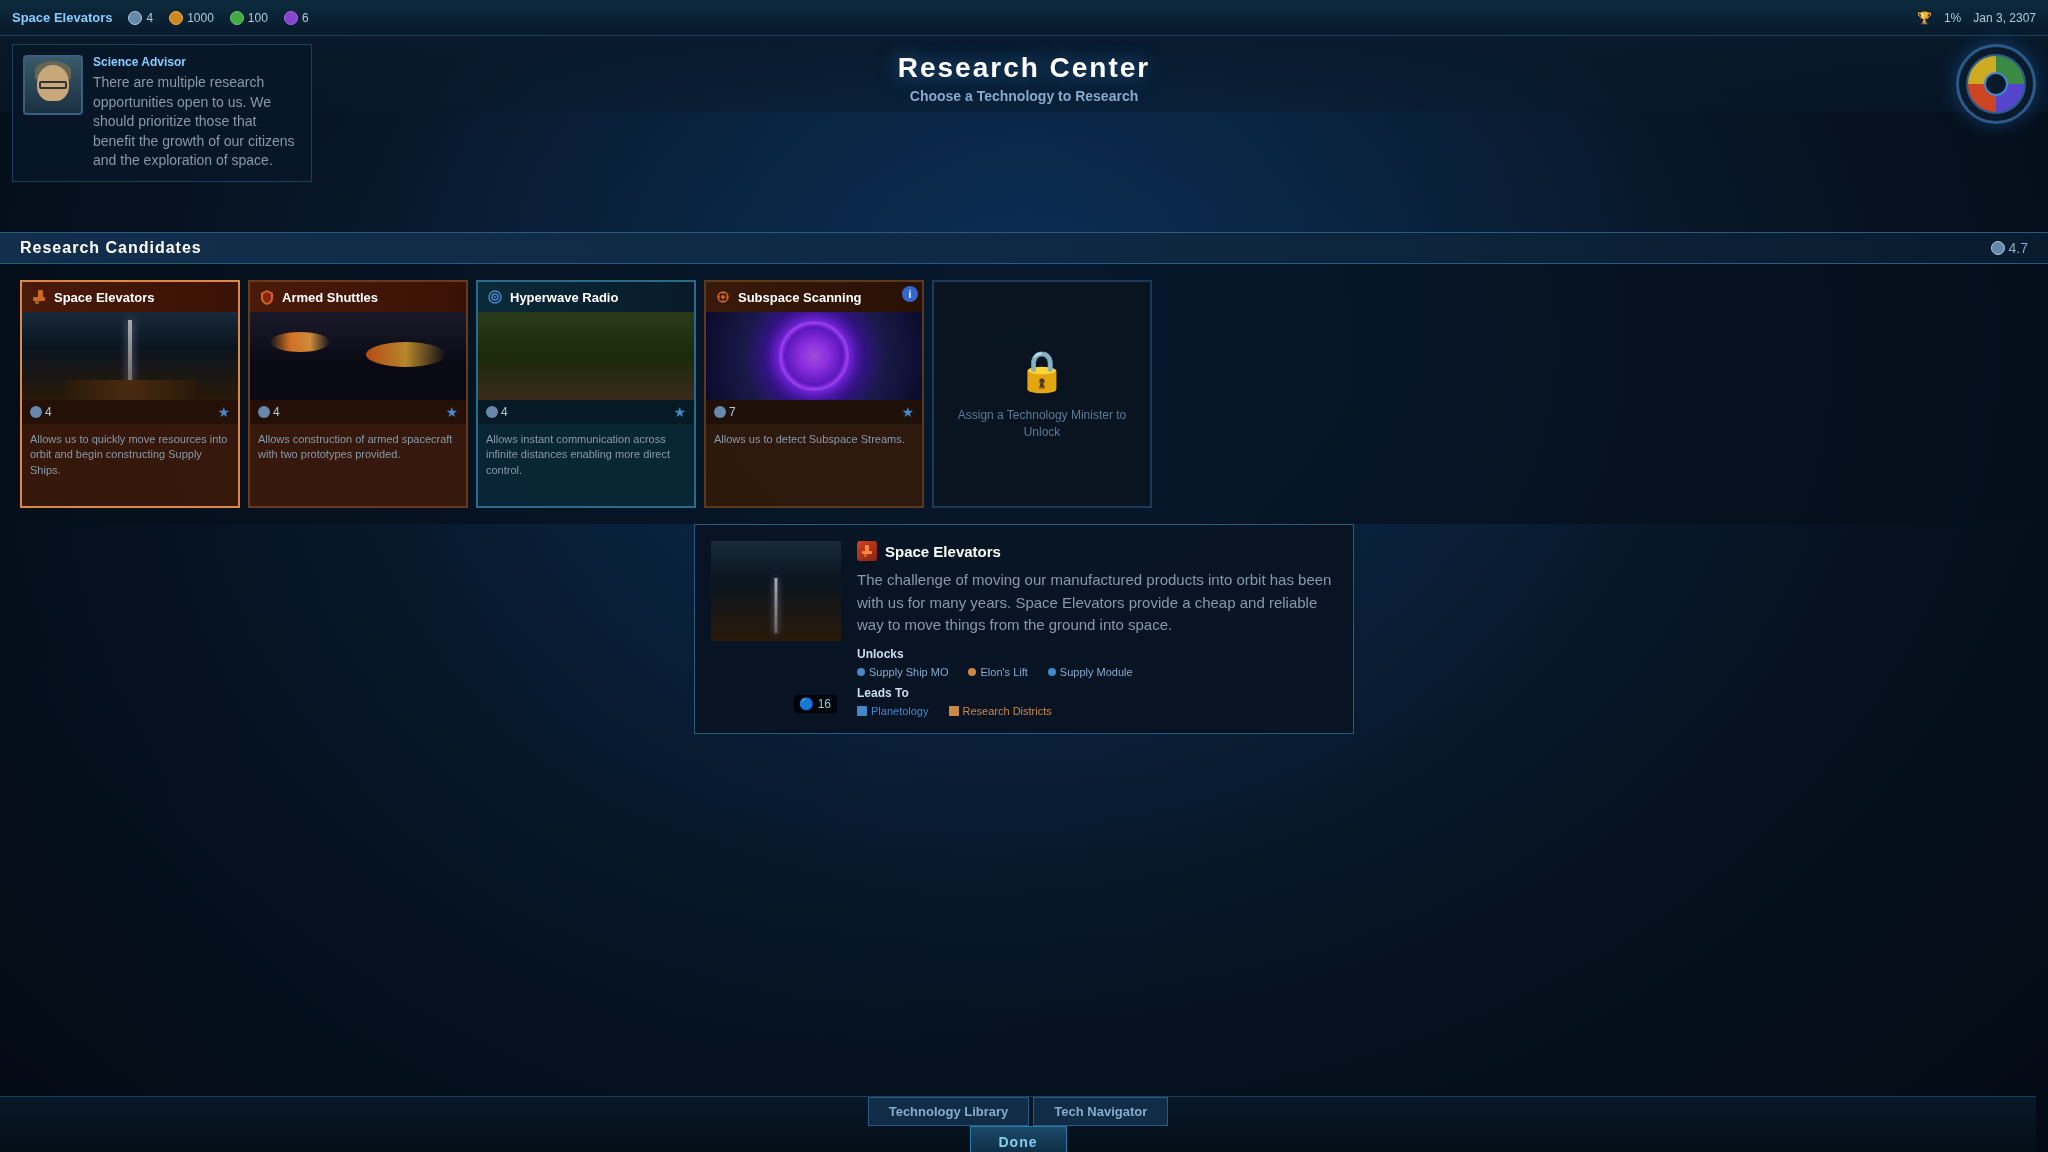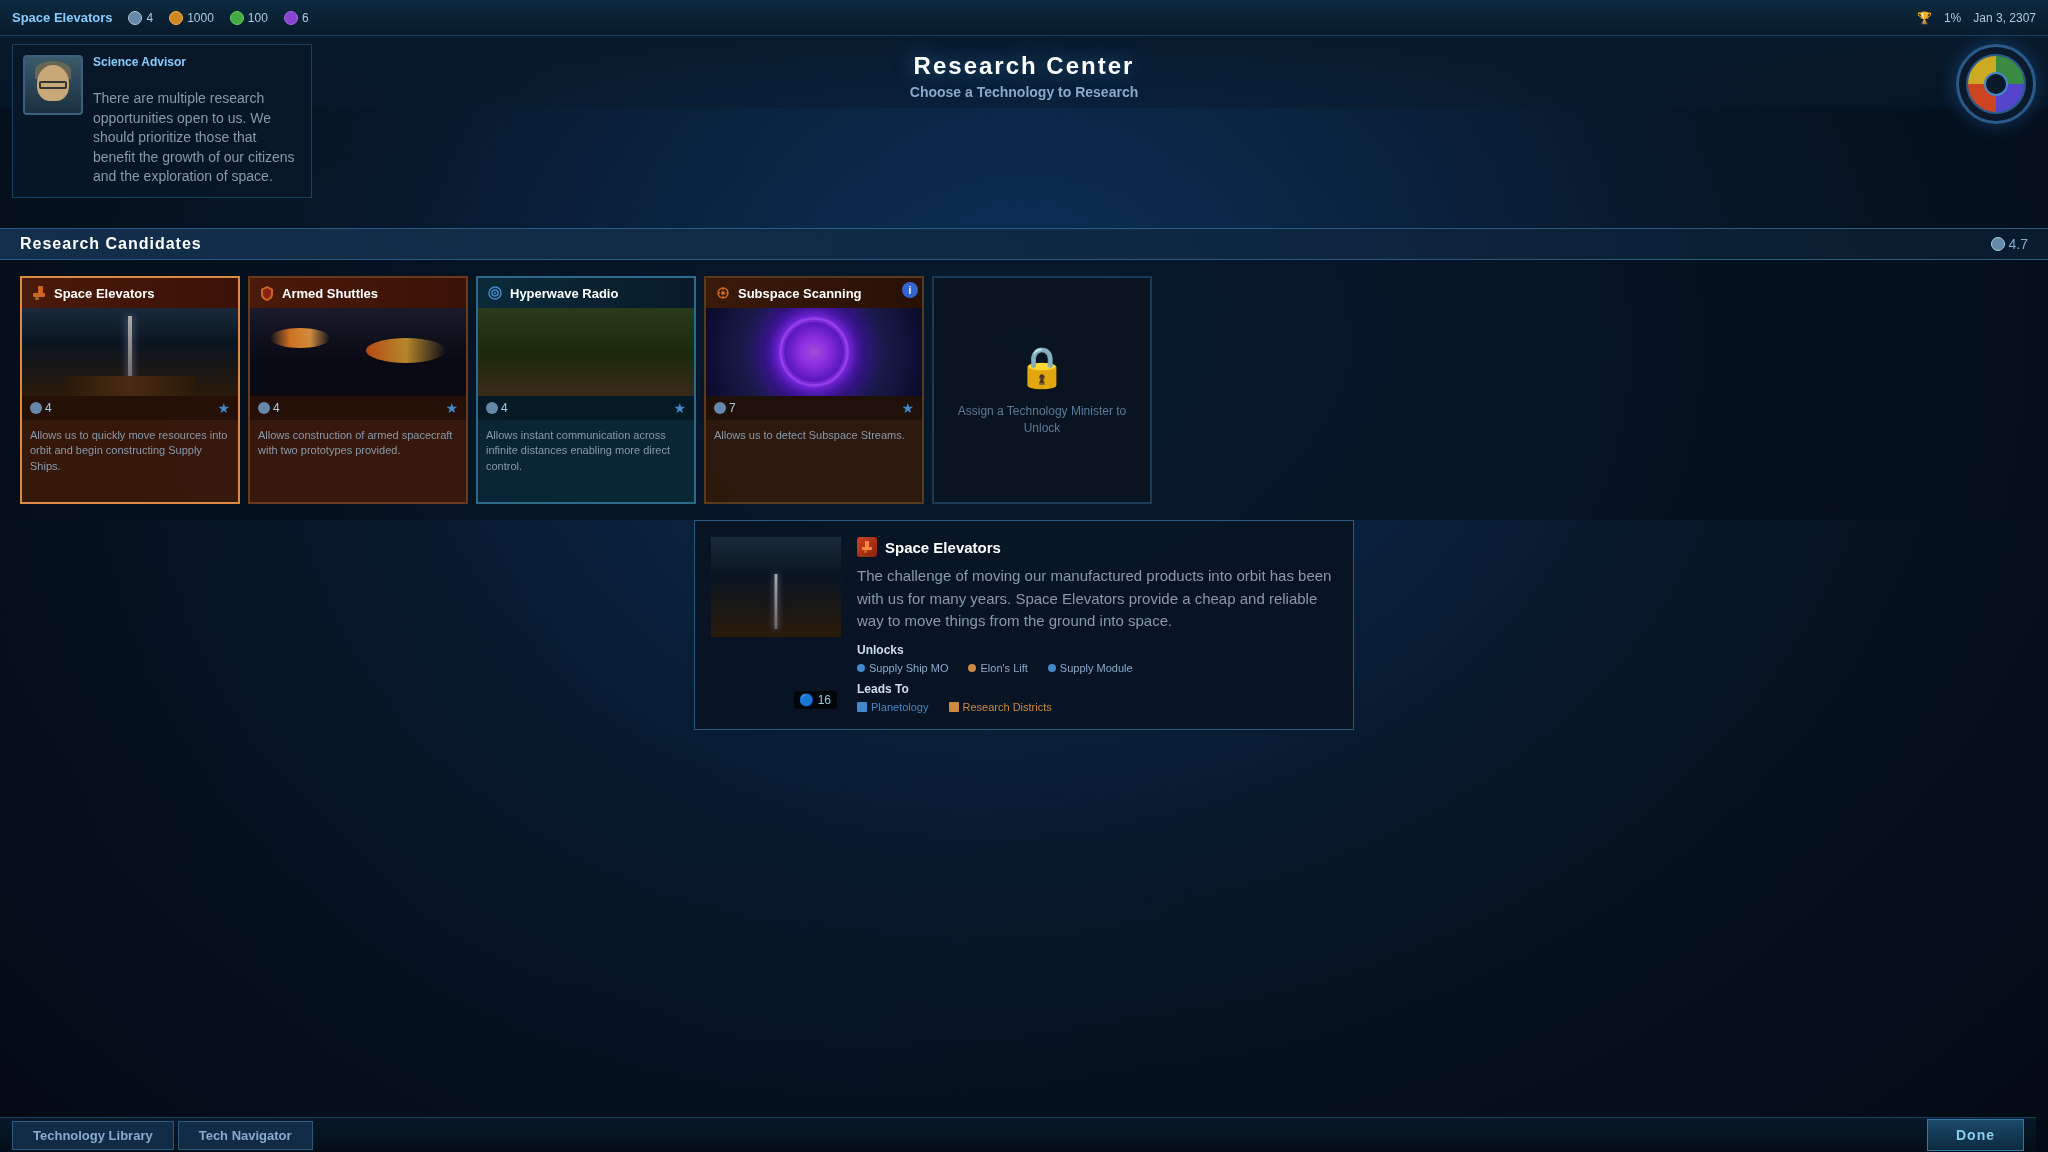--- a/index.html
+++ b/index.html
@@ -79,21 +79,21 @@
 
     
     .title-section {
       position: relative;
       z-index: 10;
       text-align: center;
       padding: 16px 0 8px;
       background: linear-gradient(180deg, rgba(8,26,44,0.9) 0%, rgba(8,26,44,0.5) 100%);
     }
     .main-title {
-      font-size: 24px;
+      font-size: 28px;
       font-weight: bold;
       color: #ffffff;
       letter-spacing: 2px;
       text-shadow: 0 0 20px rgba(100,180,255,0.5);
     }
     .subtitle {
       font-size: 14px;
       color: #88aacc;
       margin-top: 4px;
       font-weight: bold;
@@ -161,21 +161,21 @@
       width: 28px;
       height: 8px;
       border: 2px solid #333;
       border-radius: 2px;
     }
     .advisor-info { flex: 1; }
     .advisor-name {
       font-size: 12px;
       font-weight: bold;
       color: #88ccff;
-      margin-bottom: 20px;
+      margin-bottom: 4px;
     }
     .advisor-text {
       font-size: 14px;
       color: #8899aa;
       line-height: 1.4;
     }
 
     
     .top-right-emblem {
       position: absolute;
@@ -560,22 +560,23 @@
       position: absolute;
       bottom: 0;
       left: 0;
       right: 12px;
       z-index: 20;
       display: flex;
       align-items: center;
       justify-content: space-between;
       background: linear-gradient(180deg, #081828 0%, #040e18 100%);
       border-top: 1px solid #1a4060;
-      height: 35px;
+      height: 56px;
       padding: 0 12px;
+      flex-direction: column;
     }
     .bottom-tabs {
       display: flex;
       gap: 4px;
     }
     .bottom-tab {
       padding: 6px 20px;
       background: rgba(20,50,80,0.8);
       border: 1px solid #2a5a80;
       color: #88aacc;

